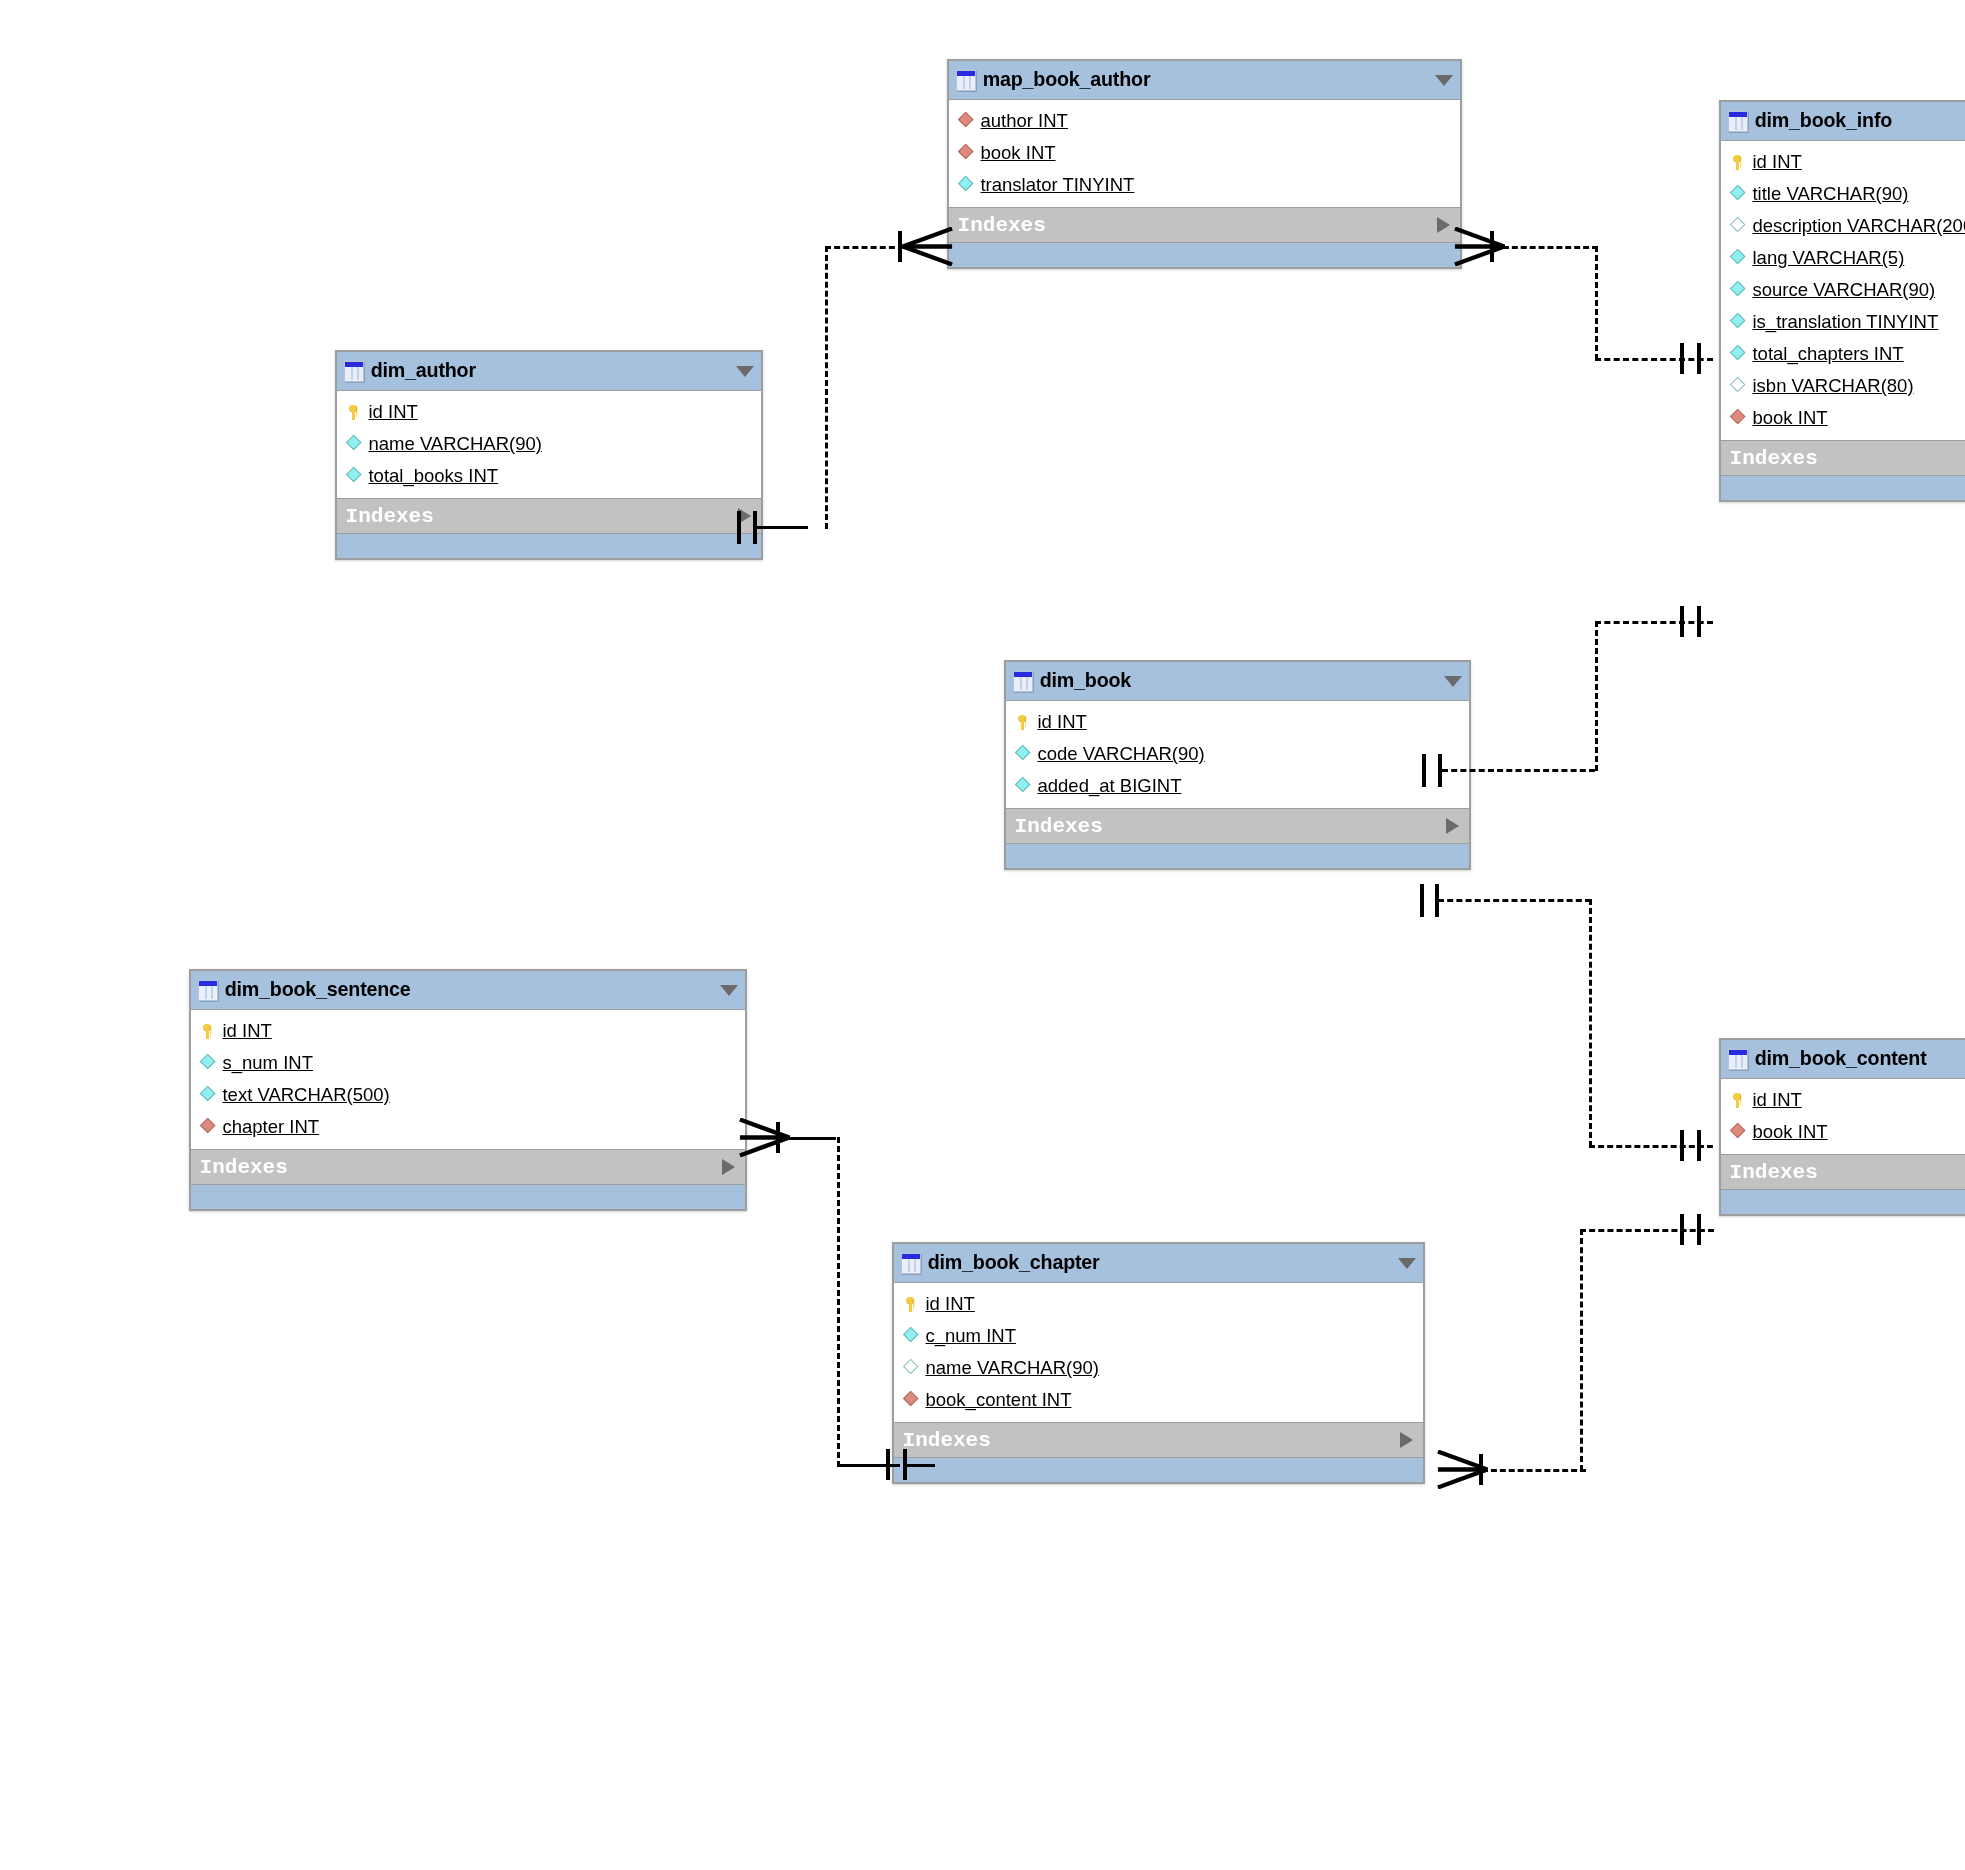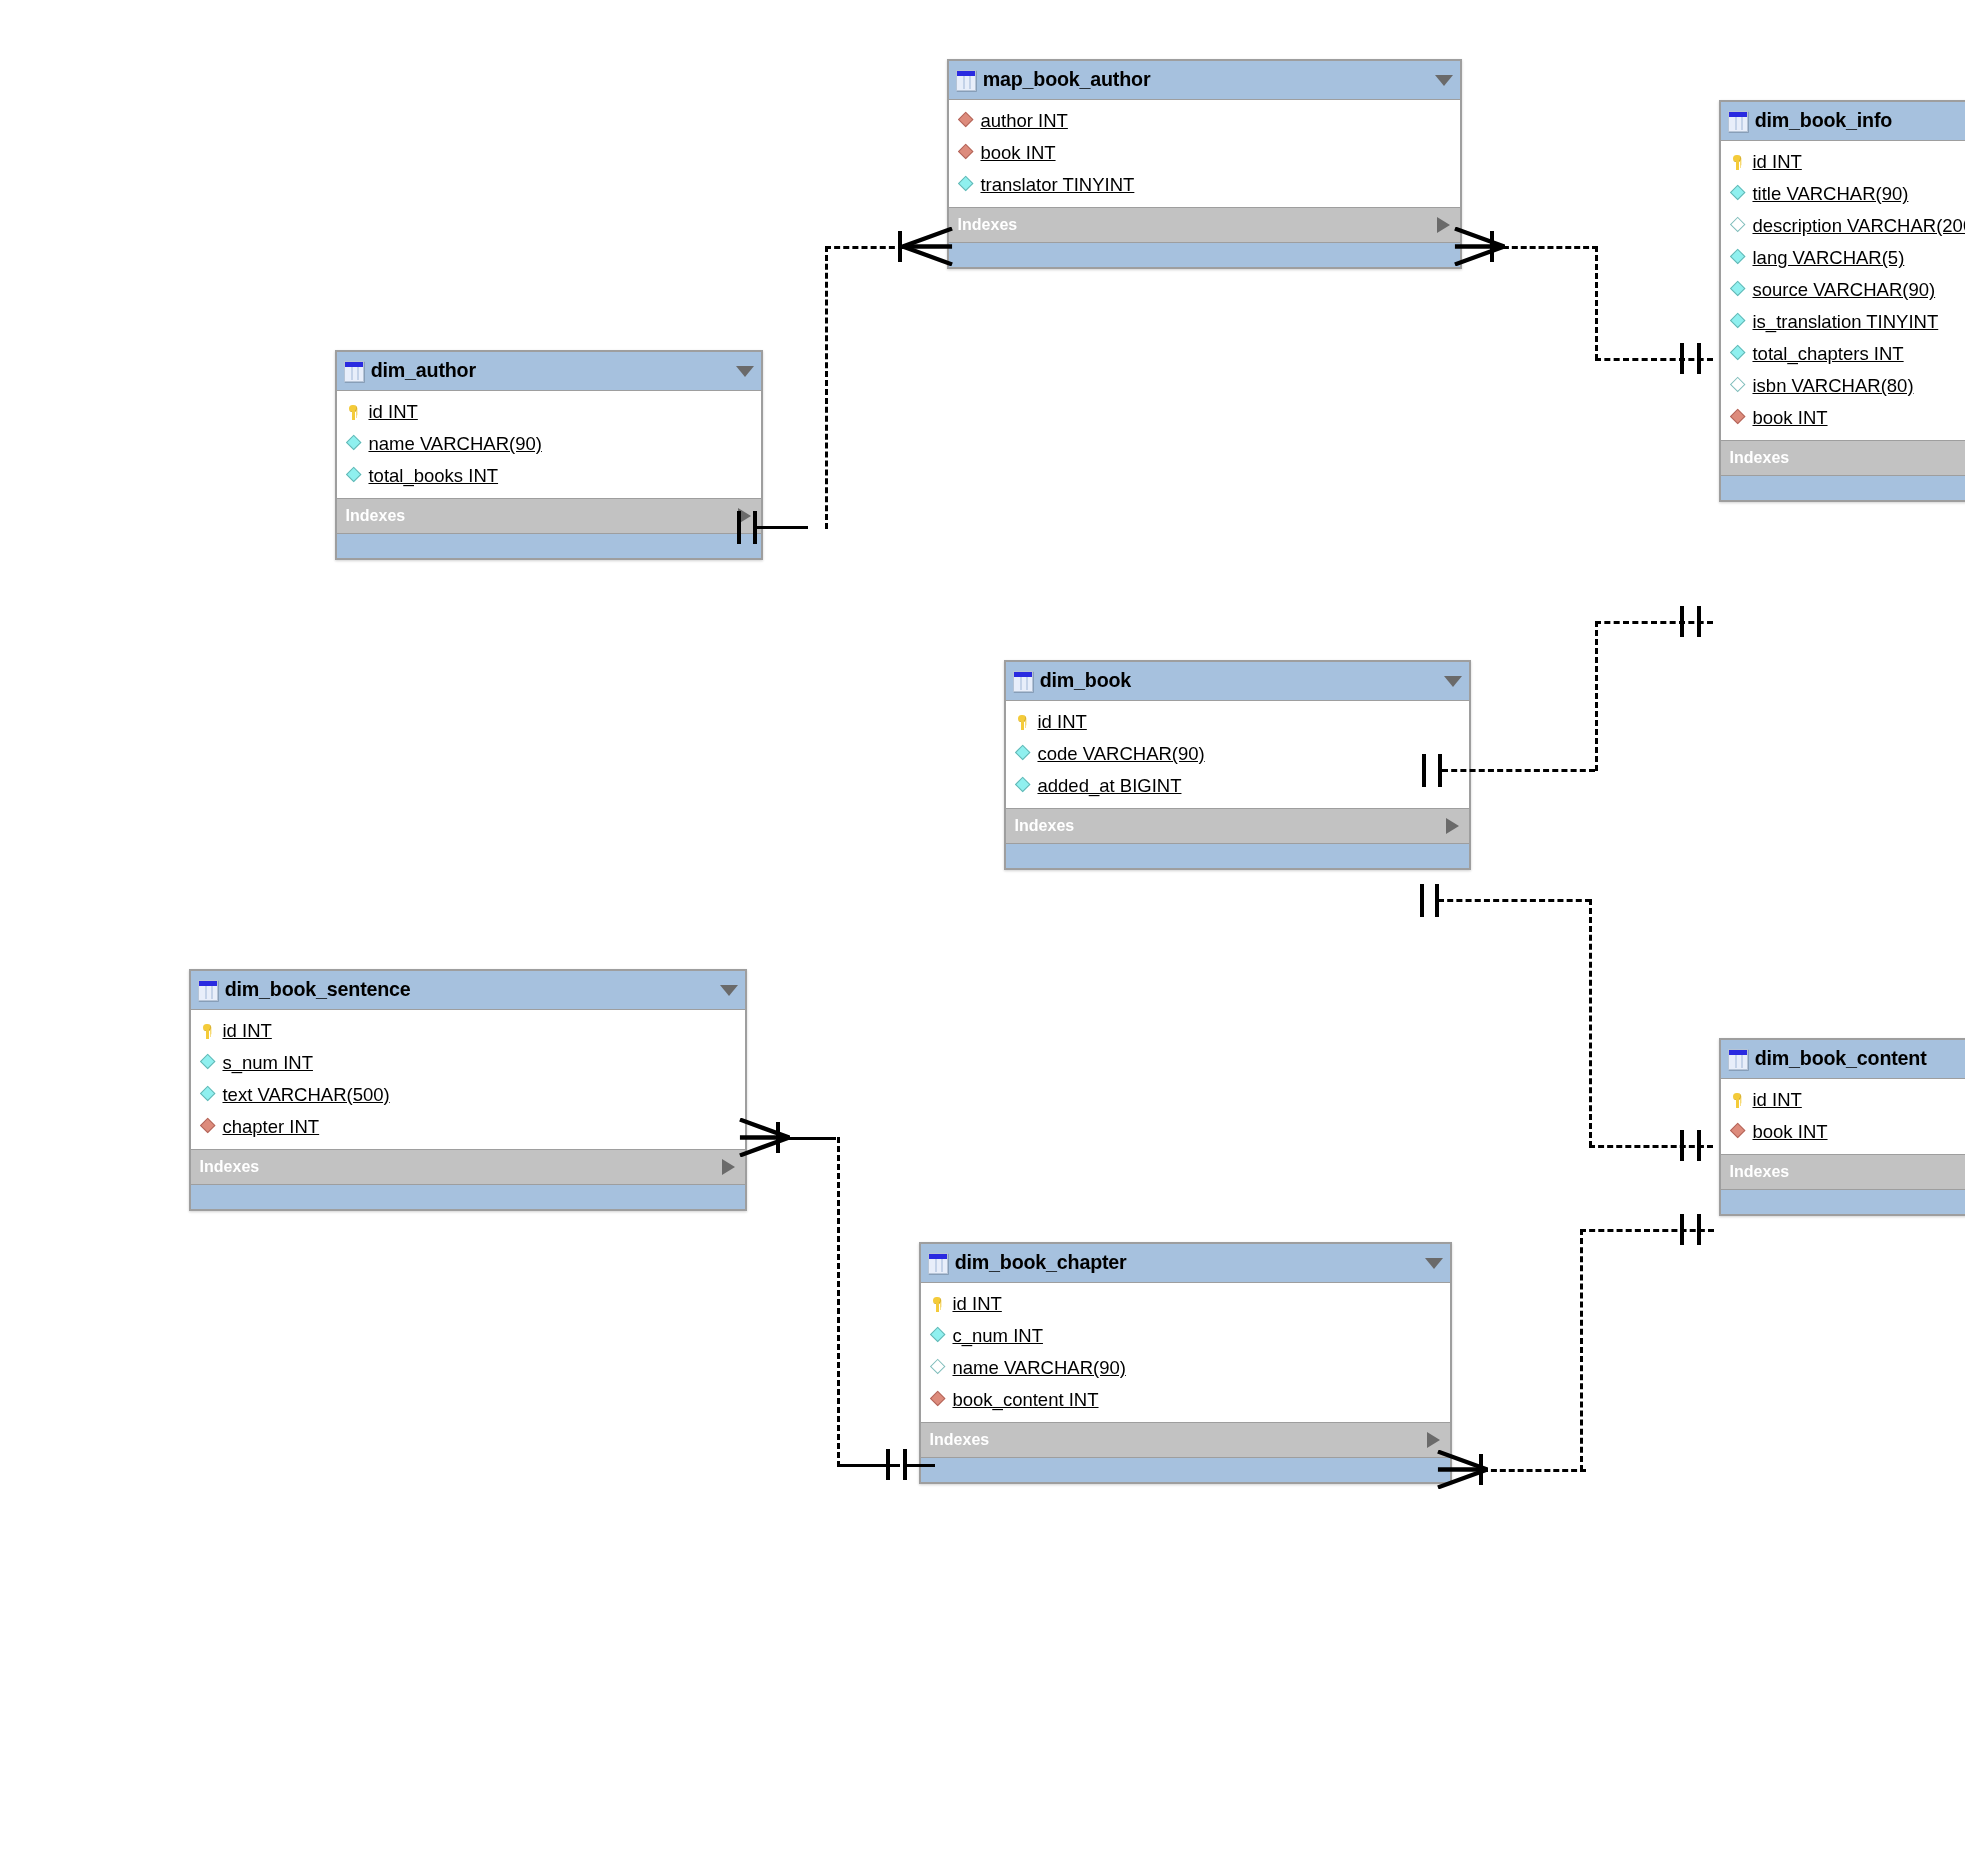--- a/index.html
+++ b/index.html
@@ -83,21 +83,21 @@
   .ico.dia.hollow::before{background:#ffffff;border:1.2px solid #7fbdbb;}
   .ico.dia.red::before{background:#dd8b7c;border:1.2px solid #b1655a;}
 
   .tbl-idx{
     height:35px;background:#c2c2c2;
     display:flex;align-items:center;
     padding:0 10.2px 0 8.6px;
     border-bottom:1.6px solid #9e9e9e;
     box-sizing:border-box;
   }
-  .idx-label{flex:1 1 auto;font-size:16px;font-weight:bold;color:#ffffff;line-height:1;}
+  .idx-label{flex:1 1 auto;font-size:21px;font-weight:bold;color:#ffffff;line-height:1;font-family:Liberation Mono, monospace;}
   .caret-right{
     flex:0 0 auto;width:0;height:0;
     border-top:8.6px solid transparent;border-bottom:8.6px solid transparent;
     border-left:13.4px solid #6a6a6a;
   }
   .tbl-foot{height:24.4px;background:#a6c1de;}
 
   
   .seg{position:absolute;background:transparent;}
   .seg.h{border-top:3.5px dashed #000;}
@@ -288,21 +288,21 @@
         <span>chapter INT</span>
       </div>
     </div>
     <div class="tbl-idx">
       <span class="idx-label">Indexes</span>
       <span class="caret-right"></span>
     </div>
     <div class="tbl-foot"></div>
   </div>
 
-  <div class="tbl" style="left:919px;top:1242px;width:533px;">
+  <div class="tbl" style="left:892px;top:1242px;width:533px;">
     <div class="tbl-header">
       <span class="tbl-icon">
         <span class="bar"></span>
           <span class="c1"></span>
           <span class="c2"></span>
       </span>
       <span class="tbl-title">dim_book_chapter</span>
       <span class="caret-down"></span>
     </div>
     <div class="tbl-cols">

